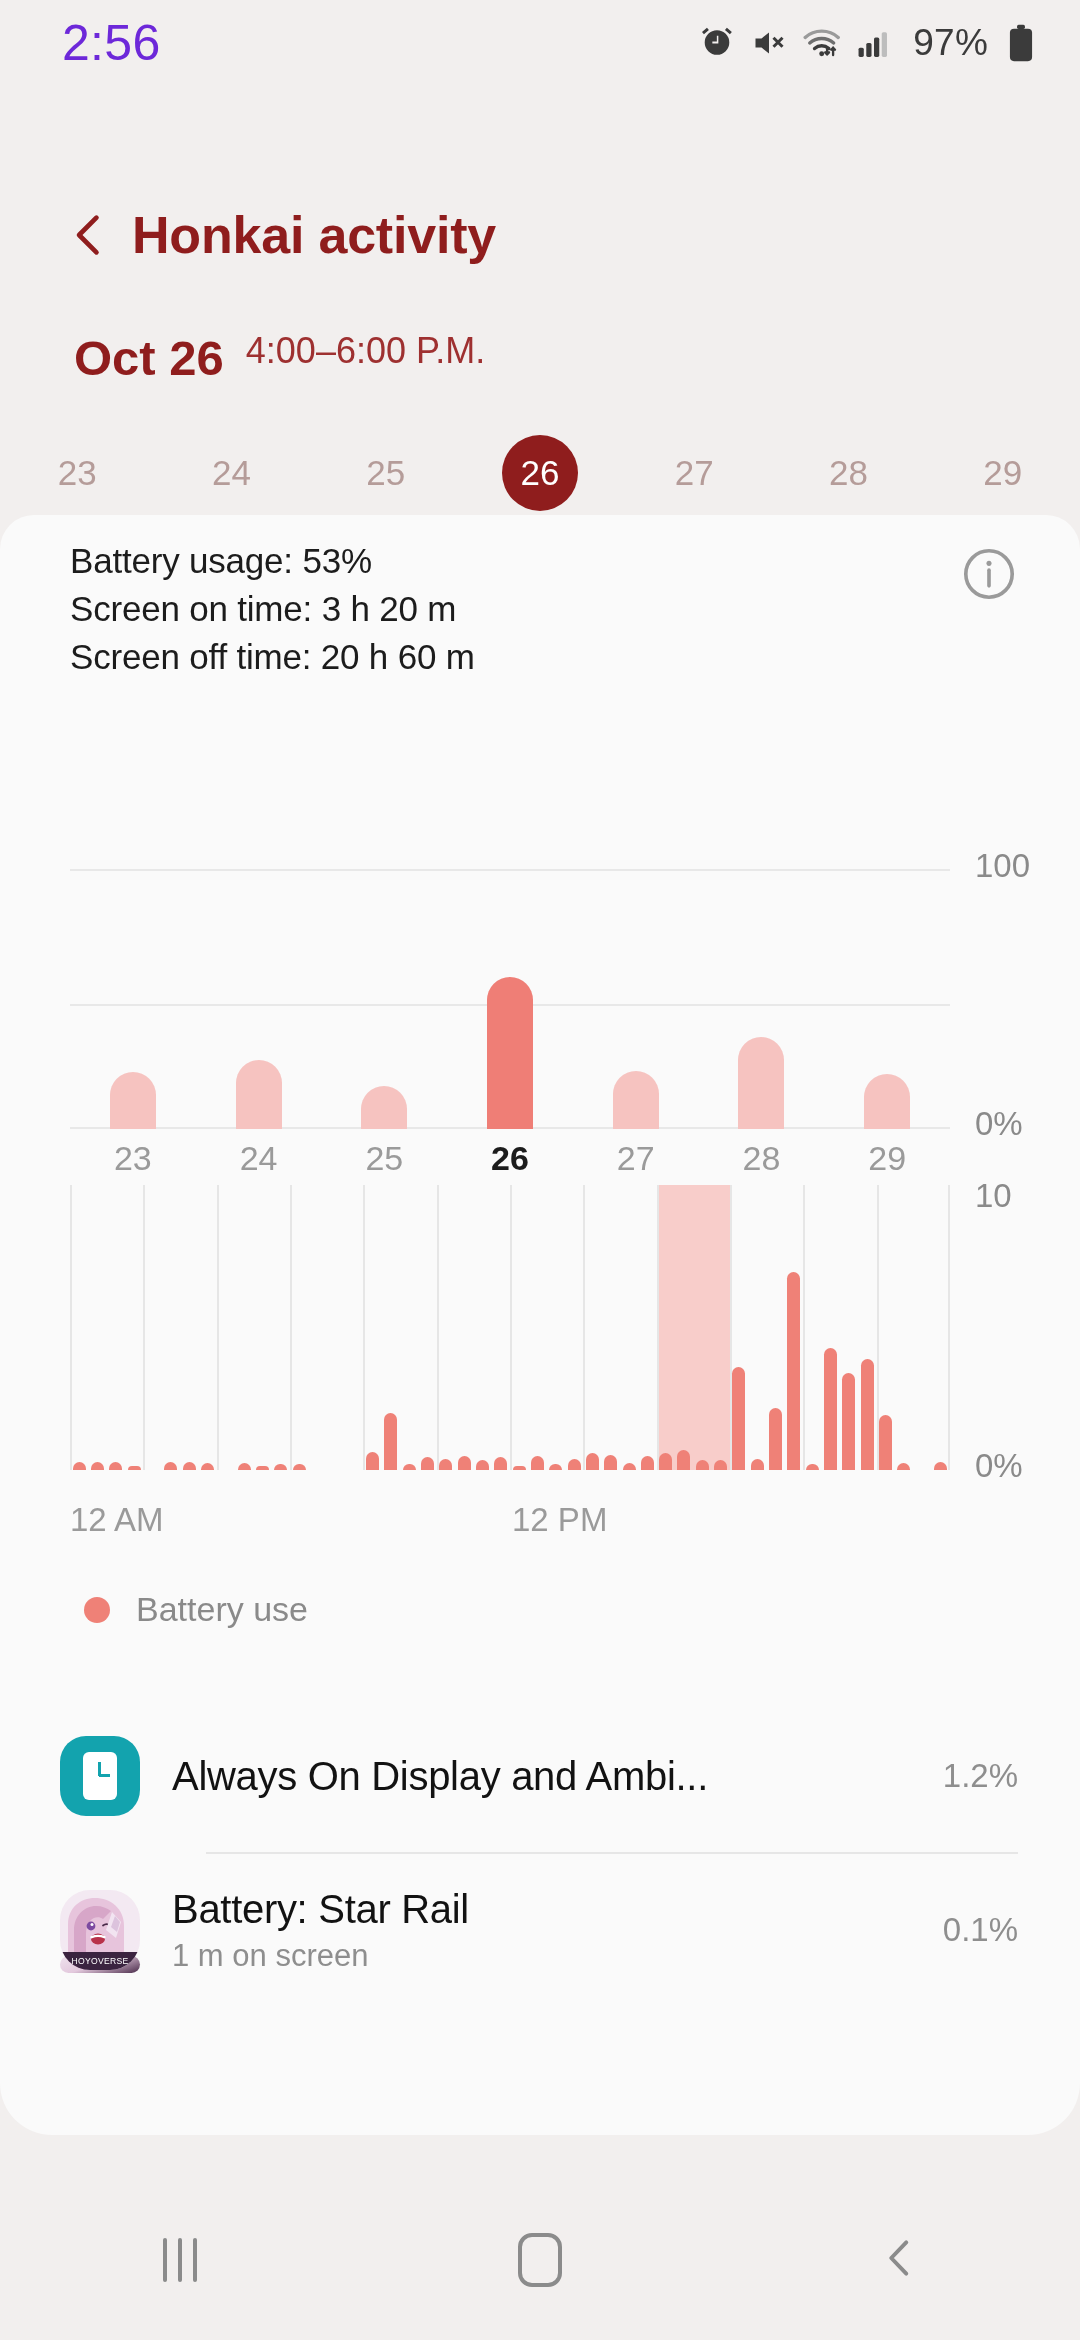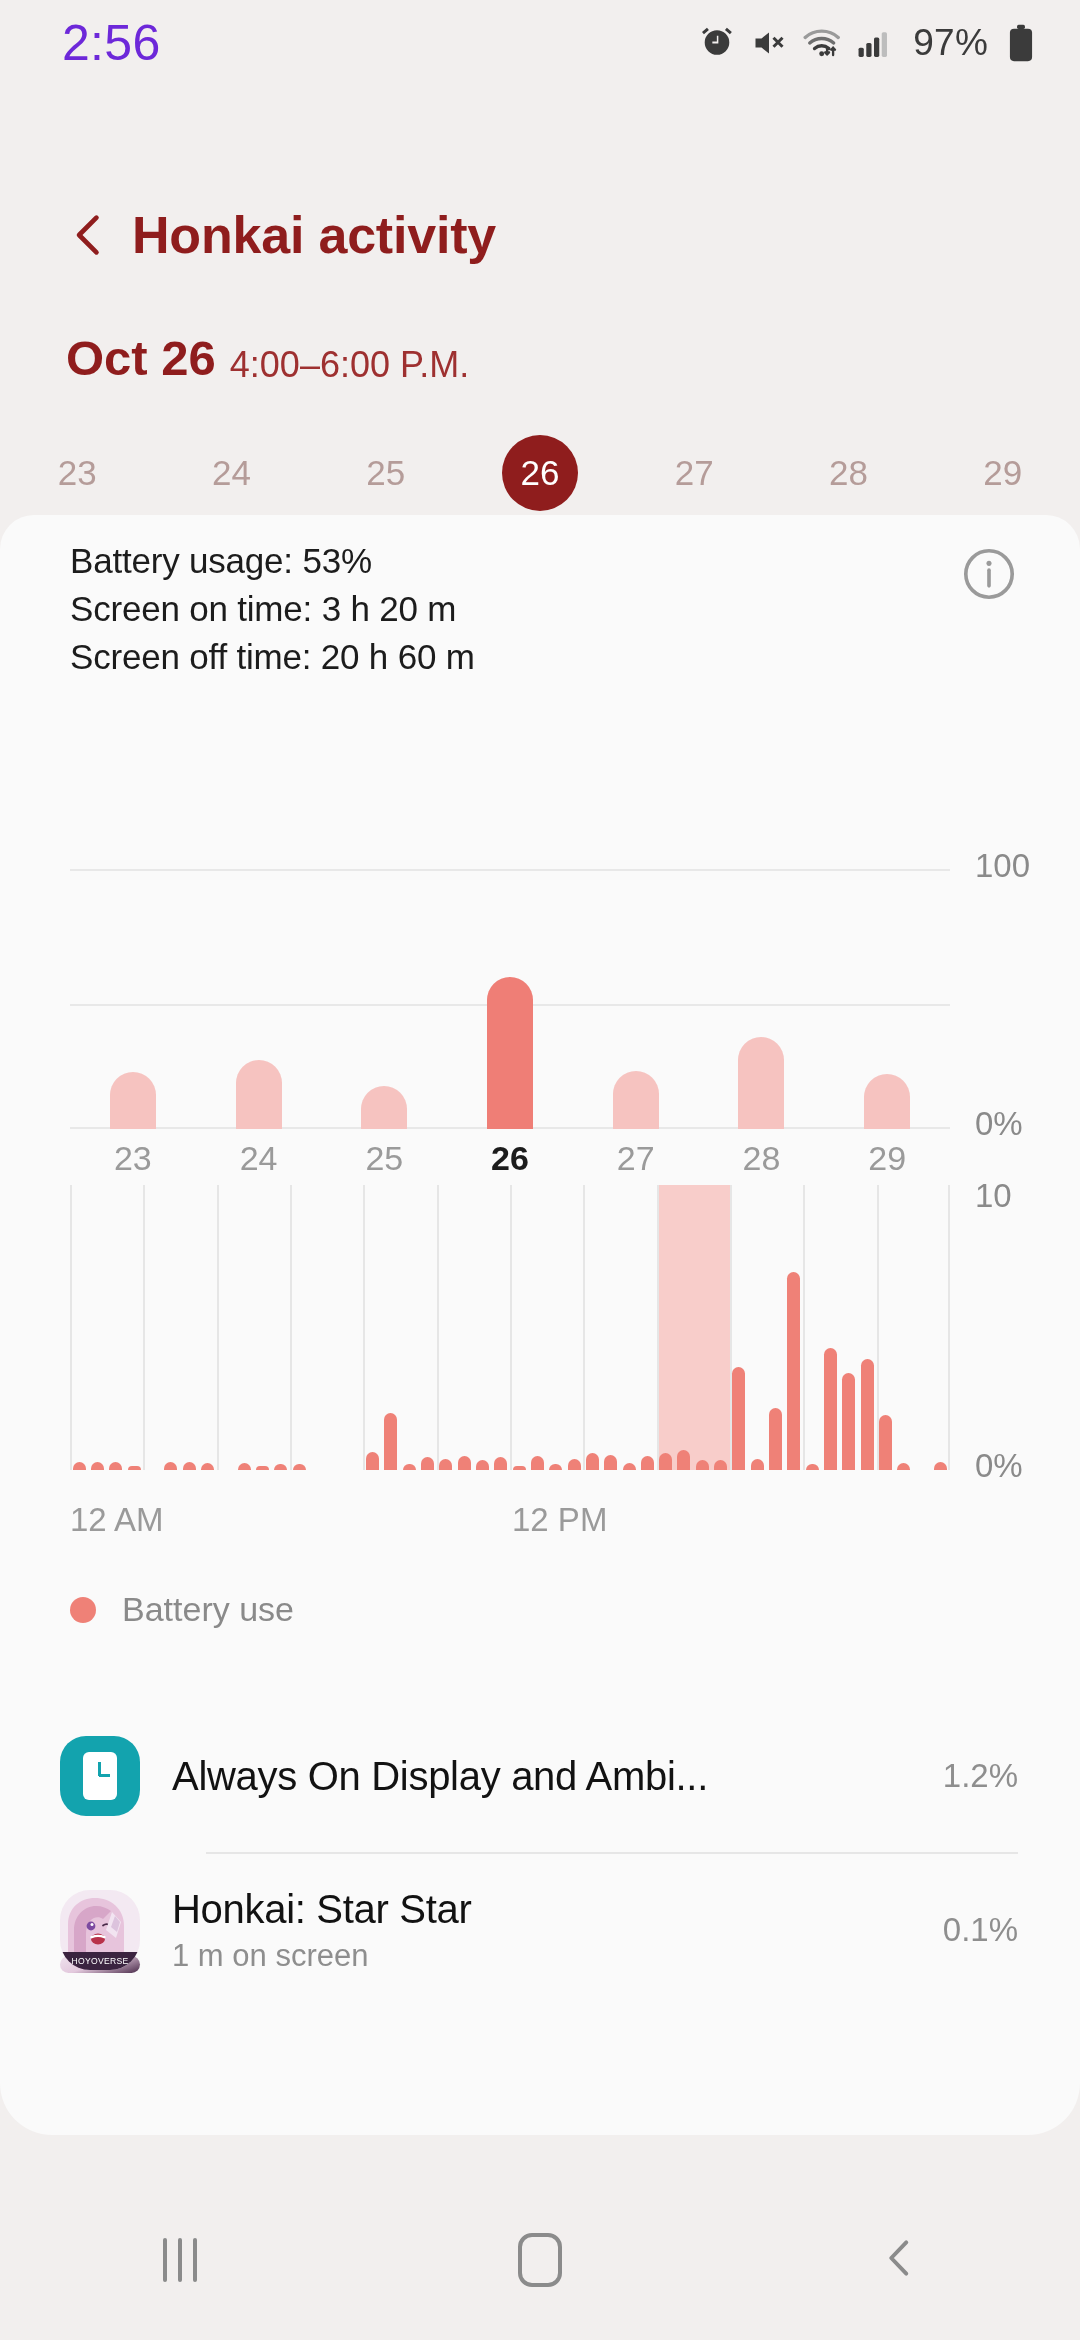--- a/index.html
+++ b/index.html
@@ -20,21 +20,21 @@
   .sysicons svg { display:block; }
   .battpct { font-size:37px; color:#3b3b3b; margin-left:6px; margin-right:4px; letter-spacing:.2px;}
 
   
   .apphdr { position:absolute; top:175px; left:0; width:1080px; height:120px;
             display:flex; align-items:center; gap:16px; padding-left:62px; }
   .backchev { width:54px; height:54px; }
   .apptitle { font-size:52px; font-weight:bold; color:#8f1d1d; letter-spacing:-.2px; }
 
   
-  .dateline { position:absolute; top:330px; left:66px; display:flex; align-items:flex-end; gap:14px; }
+  .dateline { position:absolute; top:330px; left:74px; display:flex; align-items:flex-start; gap:22px; }
   .datebold { font-size:49px; font-weight:bold; color:#8f1d1d; }
   .daterange { font-size:36px; color:#9e3030; }
 
   
   .daystrip { position:absolute; top:430px; left:0; width:1080px; height:86px;
               display:flex; align-items:center; }
   .daychip { flex:1; display:flex; align-items:center; justify-content:center; }
   .daychip span { font-size:35px; color:#b59c99; }
   .daychip.sel .circle { width:76px; height:76px; border-radius:50%; background:#8f1d1d;
                          display:flex; align-items:center; justify-content:center; }
@@ -69,21 +69,21 @@
   .hr-band { position:absolute; top:0; height:100%; background:#f8cdca; }
   .hr-bars { position:absolute; left:0; bottom:0; width:100%; height:285px;
              display:flex; align-items:flex-end; }
   .hr-cell { flex:1; display:flex; justify-content:center; align-items:flex-end; height:100%; }
   .hr-bar { width:13px; background:#ef8177; border-radius:7px 7px 0 0; }
   .hr-axislabel { position:absolute; font-size:33px; color:#8a8a8a; }
   .hr-times { position:absolute; left:70px; top:292px; width:880px; height:50px; }
   .hr-times span { position:absolute; font-size:33px; color:#9a9a9a;margin-top:24px; }
 
   
-  .legend { position:absolute; top:1075px; left:70px; display:flex; align-items:center; gap:26px; }
+  .legend { position:absolute; top:1075px; left:84px; display:flex; align-items:center; gap:26px; }
   .legend-dot { width:26px; height:26px; border-radius:50%; background:#ef8177; }
   .legend-label { font-size:34px; color:#8a8a8a; }
 
   
   .applist { position:absolute; top:1185px; left:0; width:1080px; }
   .approw { display:flex; align-items:center; height:152px; padding:0 62px 0 60px; }
   .appicon { width:80px; height:80px; flex:0 0 80px; margin-right:32px; }
   .apptext { flex:1; min-width:0; }
   .appname { font-size:40px; color:#121212; white-space:nowrap; overflow:hidden; letter-spacing:-.3px;}
   .appsub { font-size:31px; color:#8e8e8e; margin-top:6px; }
@@ -466,21 +466,21 @@
                 <path d="M31.6 47.2c4-1.6 8.8-1.6 12.8 0" stroke="#ffffff" stroke-width="2.4" fill="none" stroke-linecap="round"></path>
                 <path d="M52 22l9 10-5 16-10-8z" fill="#f2e4f1"></path>
                 <path d="M55 26l5 6-3 10-6-5z" fill="#dcc3dd"></path>
                 <rect x="0" y="62" width="80" height="18" fill="#3b2440"></rect>
                 <text x="40" y="74" font-family="'Liberation Sans',sans-serif" font-size="8.6" fill="#ffffff" text-anchor="middle" letter-spacing="0.3">HOYOVERSE</text>
               </g>
             </svg>
           </span>
         </span>
         <span class="apptext">
-          <div class="appname">Honkai: Star Star</div>
+          <div class="appname">Battery: Star Rail</div>
           <div class="appsub">1 m on screen</div>
         </span>
         <span class="apppct">0.1%</span>
       </div>
 
     </div>
   </div>
 
   <div class="navbar">
     <div class="navbtn">

